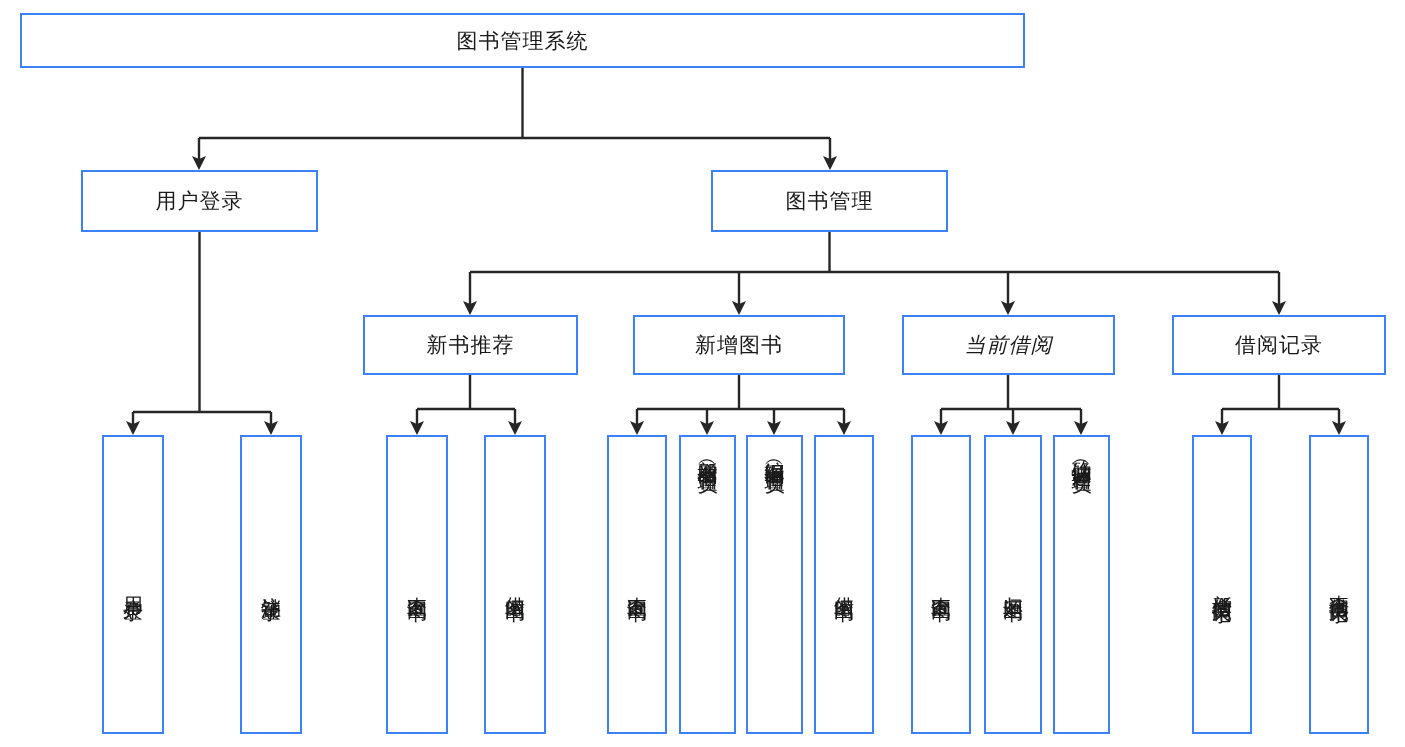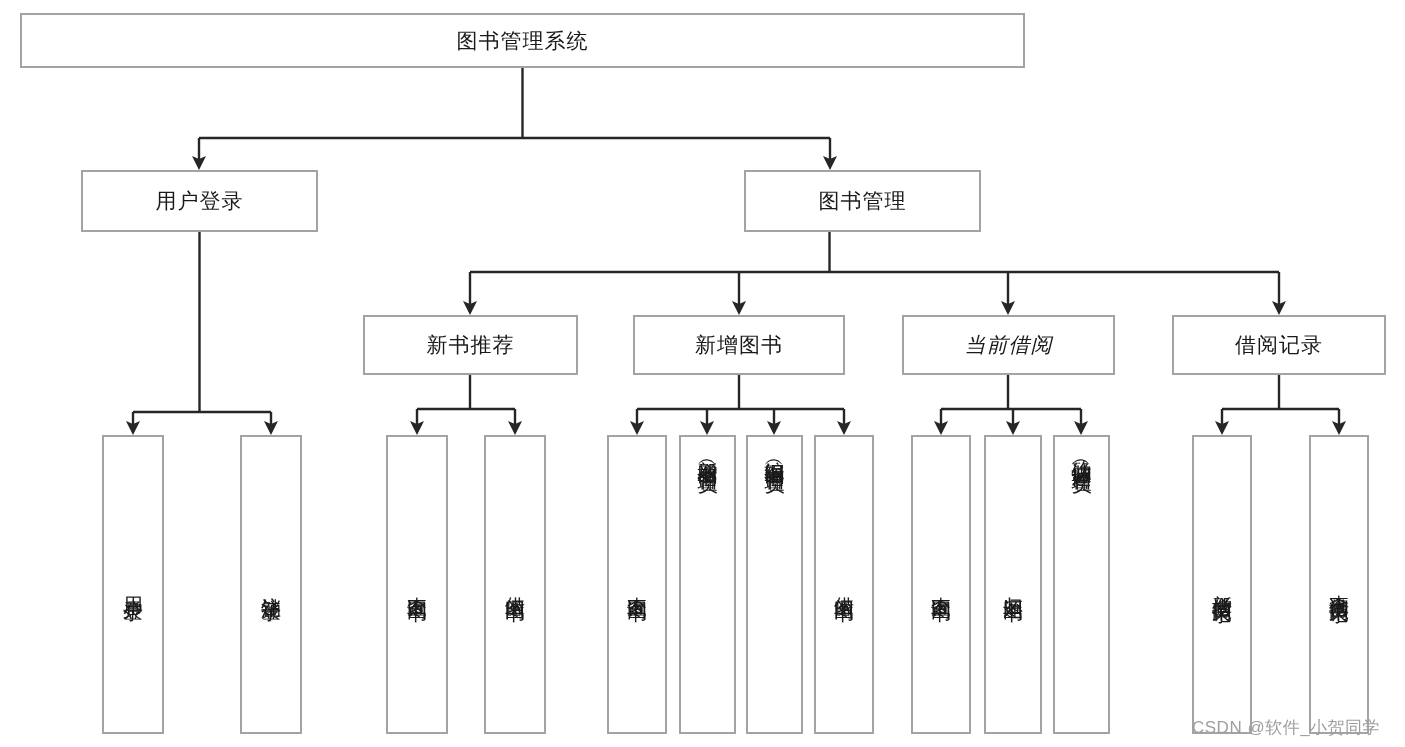--- a/index.html
+++ b/index.html
@@ -19,21 +19,21 @@
     position: absolute;
     left: 0;
     top: 0;
     width: 1405px;
     height: 747px;
     pointer-events: none;
   }
   .node {
     position: absolute;
     box-sizing: border-box;
-    border: 2px solid #a3a3a3;
+    border: 2px solid #3b82f6;
     background: #ffffff;
     display: flex;
     align-items: center;
     justify-content: center;
     color: #1a1a1a;
   }
   .node.horiz {
     font-size: 21px;
     letter-spacing: 1px;
   }
@@ -120,21 +120,21 @@
     </g>
   </svg>
 
   <div class="node horiz" style="left:20px; top:13px; width:1005px; height:55px;">
     <span>图书管理系统</span>
   </div>
 
   <div class="node horiz" style="left:81px; top:170px; width:237px; height:62px;">
     <span>用户登录</span>
   </div>
-  <div class="node horiz" style="left:744px; top:170px; width:237px; height:62px;">
+  <div class="node horiz" style="left:711px; top:170px; width:237px; height:62px;">
     <span>图书管理</span>
   </div>
 
   <div class="node horiz" style="left:363px; top:315px; width:215px; height:60px;align-items:center;">
     <span>新书推荐</span>
   </div>
   <div class="node horiz" style="left:633px; top:315px; width:212px; height:60px;">
     <span>新增图书</span>
   </div>
   <div class="node horiz" style="left:902px; top:315px; width:213px; height:60px;font-style:italic;">
@@ -181,15 +181,14 @@
     <span class="vtext">确认归还（管理员）</span>
   </div>
 
   <div class="node vert mid" style="left:1192px; top:435px; width:60px; height:299px;">
     <span class="vtext">新增借阅记录</span>
   </div>
   <div class="node vert mid" style="left:1309px; top:435px; width:60px; height:299px;">
     <span class="vtext">查询借阅记录</span>
   </div>
 
-  <div class="watermark">CSDN @软件_小贺同学</div>
 
 </div>
 
 </body></html>

